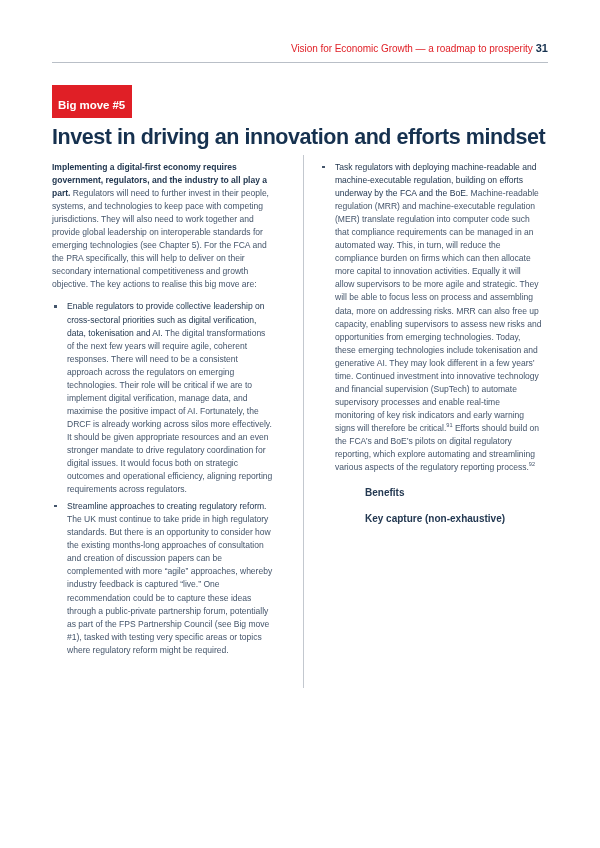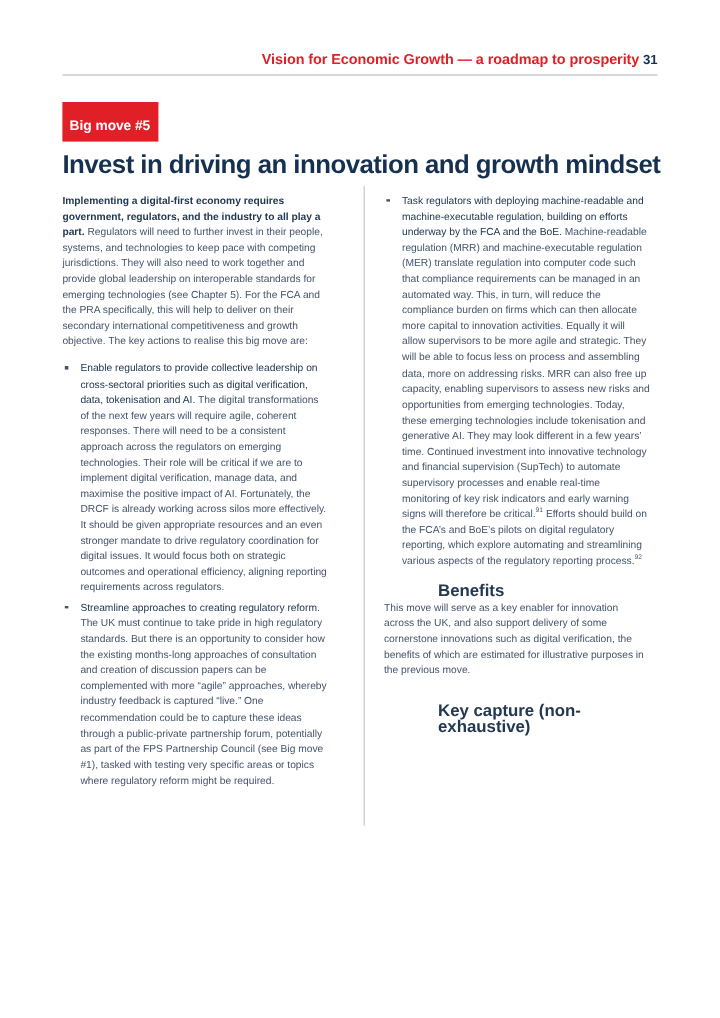--- a/index.html
+++ b/index.html
@@ -29,22 +29,22 @@
   .header {
     position: absolute;
     left: 52px;
     top: 42px;
     width: 496px;
     display: flex;
     align-items: baseline;
     justify-content: flex-end;
   }
   .header-title {
-    font-size: 12px;
-    font-weight: bold;
+    font-size: 10px;
+    font-weight: normal;
     color: #e01f26;
     letter-spacing: -0.05px;
     white-space: nowrap;
   }
   .header-pageno {
     font-size: 11px;
     font-weight: bold;
     color: #16314f;
     margin-left: 3px;
   }
@@ -156,42 +156,42 @@
   sup.fn {
     font-size: 5.6px;
     vertical-align: 4.2px;
     line-height: 0;
     letter-spacing: 0;
   }
 
   
   .subhead {
     margin: 0 0 1px 0;
-    font-size: 14px;
+    font-size: 10px;
     font-weight: bold;
     color: #233851;
     line-height: 13.05px;
     padding-left: 45px;
   }
   .block-gap { height: 12px; }
 </style>
 </head>
 <body>
 
 <div class="page">
 
   <div class="header">
     <span class="header-title">Vision for Economic Growth — a roadmap to prosperity</span>
     <span class="header-pageno">31</span>
   </div>
   <div class="header-rule"></div>
 
   <div class="badge">Big move #5</div>
 
-  <h1 class="heading">Invest in driving an innovation and growth mindset</h1>
+  <h1 class="heading">Invest in driving an innovation and efforts mindset</h1>
 
   <div class="columns">
 
     <div class="col-divider"></div>
 
     <div class="col col-left">
 
       <p class="body"><b>Implementing a digital-first economy requires government, regulators, and the industry to all play a part.</b><span> Regulators will need to further invest in their people, systems, and technologies to keep pace with competing jurisdictions. They will also need to work together and provide global leadership on interoperable standards for emerging technologies (see Chapter 5). For the FCA and the PRA specifically, this will help to deliver on their secondary international competitiveness and growth objective. The key actions to realise this big move are:</span></p>
 
       <ul class="bullets">
@@ -209,21 +209,20 @@
 
       <ul class="bullets">
         <li>
           <span class="marker"></span><b>Task regulators with deploying machine-readable and machine-executable regulation, building on efforts underway by the FCA and the BoE.</b><span> Machine-readable regulation (MRR) and machine-executable regulation (MER) translate regulation into computer code such that compliance requirements can be managed in an automated way. This, in turn, will reduce the compliance burden on firms which can then allocate more capital to innovation activities. Equally it will allow supervisors to be more agile and strategic. They will be able to focus less on process and assembling data, more on addressing risks. MRR can also free up capacity, enabling supervisors to assess new risks and opportunities from emerging technologies. Today, these emerging technologies include tokenisation and generative AI. They may look different in a few years’ time. Continued investment into innovative technology and financial supervision (SupTech) to automate supervisory processes and enable real-time monitoring of key risk indicators and early warning signs will therefore be critical.</span><sup class="fn">91</sup><span> Efforts should build on the FCA’s and BoE’s pilots on digital regulatory reporting, which explore automating and streamlining various aspects of the regulatory reporting process.</span><sup class="fn">92</sup>
         </li>
       </ul>
 
       <div class="block-gap"></div>
 
       <p class="subhead">Benefits</p>
-      <p class="body">This move will serve as a key enabler for innovation across the UK, and also support delivery of some cornerstone innovations such as digital verification, the benefits of which are estimated for illustrative purposes in the previous move.</p>
 
       <div class="block-gap"></div>
 
       <p class="subhead">Key capture (non-exhaustive)</p>
 
     </div>
 
   </div>
 </div>
 

